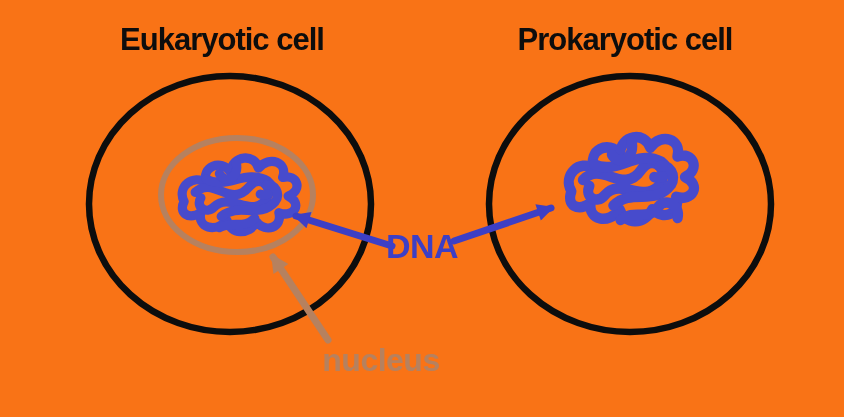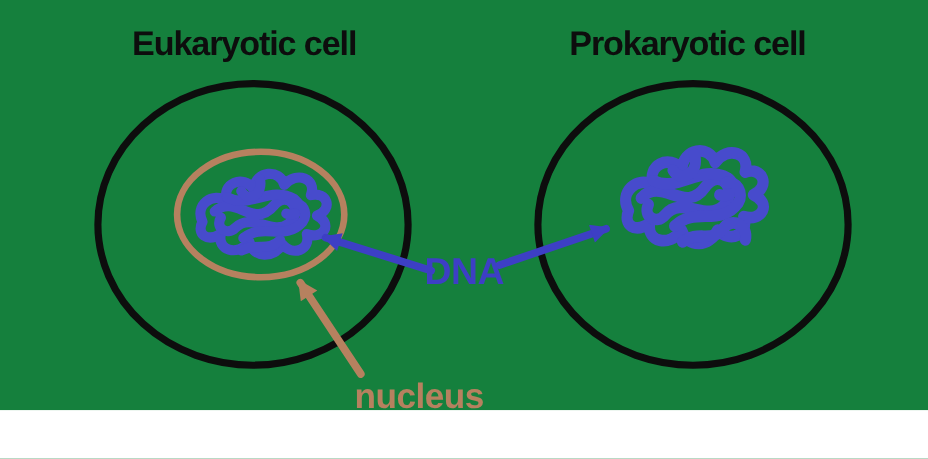--- a/index.html
+++ b/index.html
@@ -3,22 +3,22 @@
 <meta charset="utf-8">
 <style>
   html, body {
     margin: 0;
     padding: 0;
     background: #ffffff;
   }
   #stage {
     position: relative;
     width: 844px;
-    height: 373px;
-    background: #15803d;
+    height: 417px;
+    background: #f97316;
     overflow: hidden;
     font-family: "Liberation Sans", sans-serif;
   }
   svg { display: block; }
 
   .cell-title {
     font-family: "Liberation Sans", sans-serif;
     font-size: 31px;
     font-weight: 700;
     letter-spacing: -1px;

